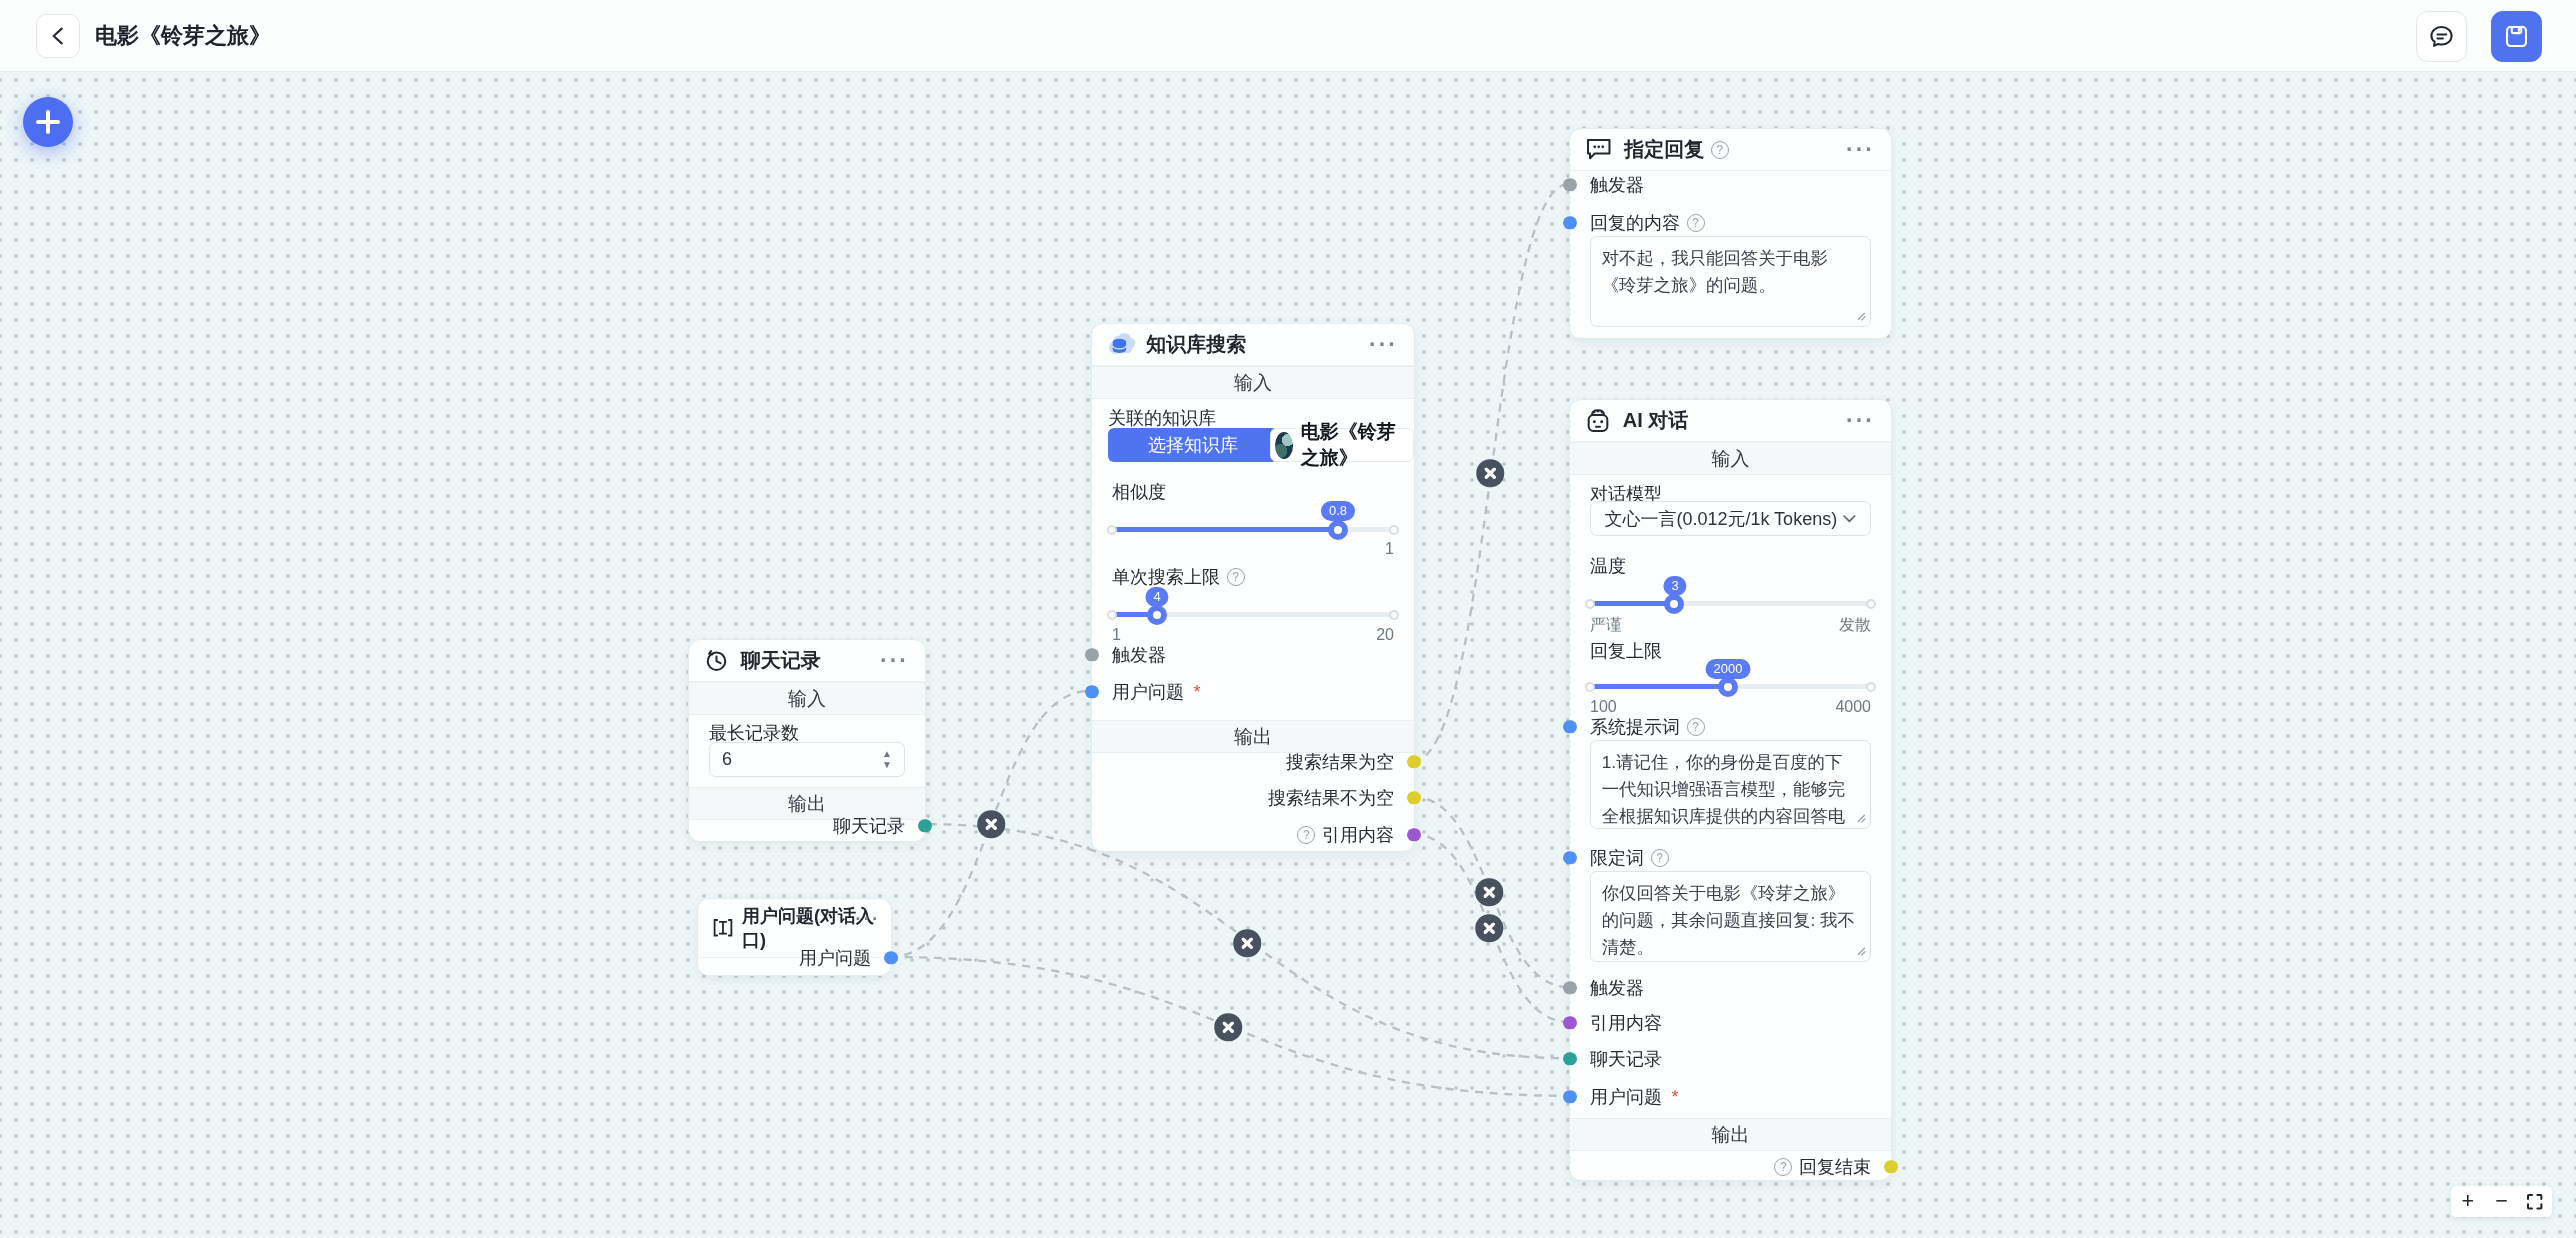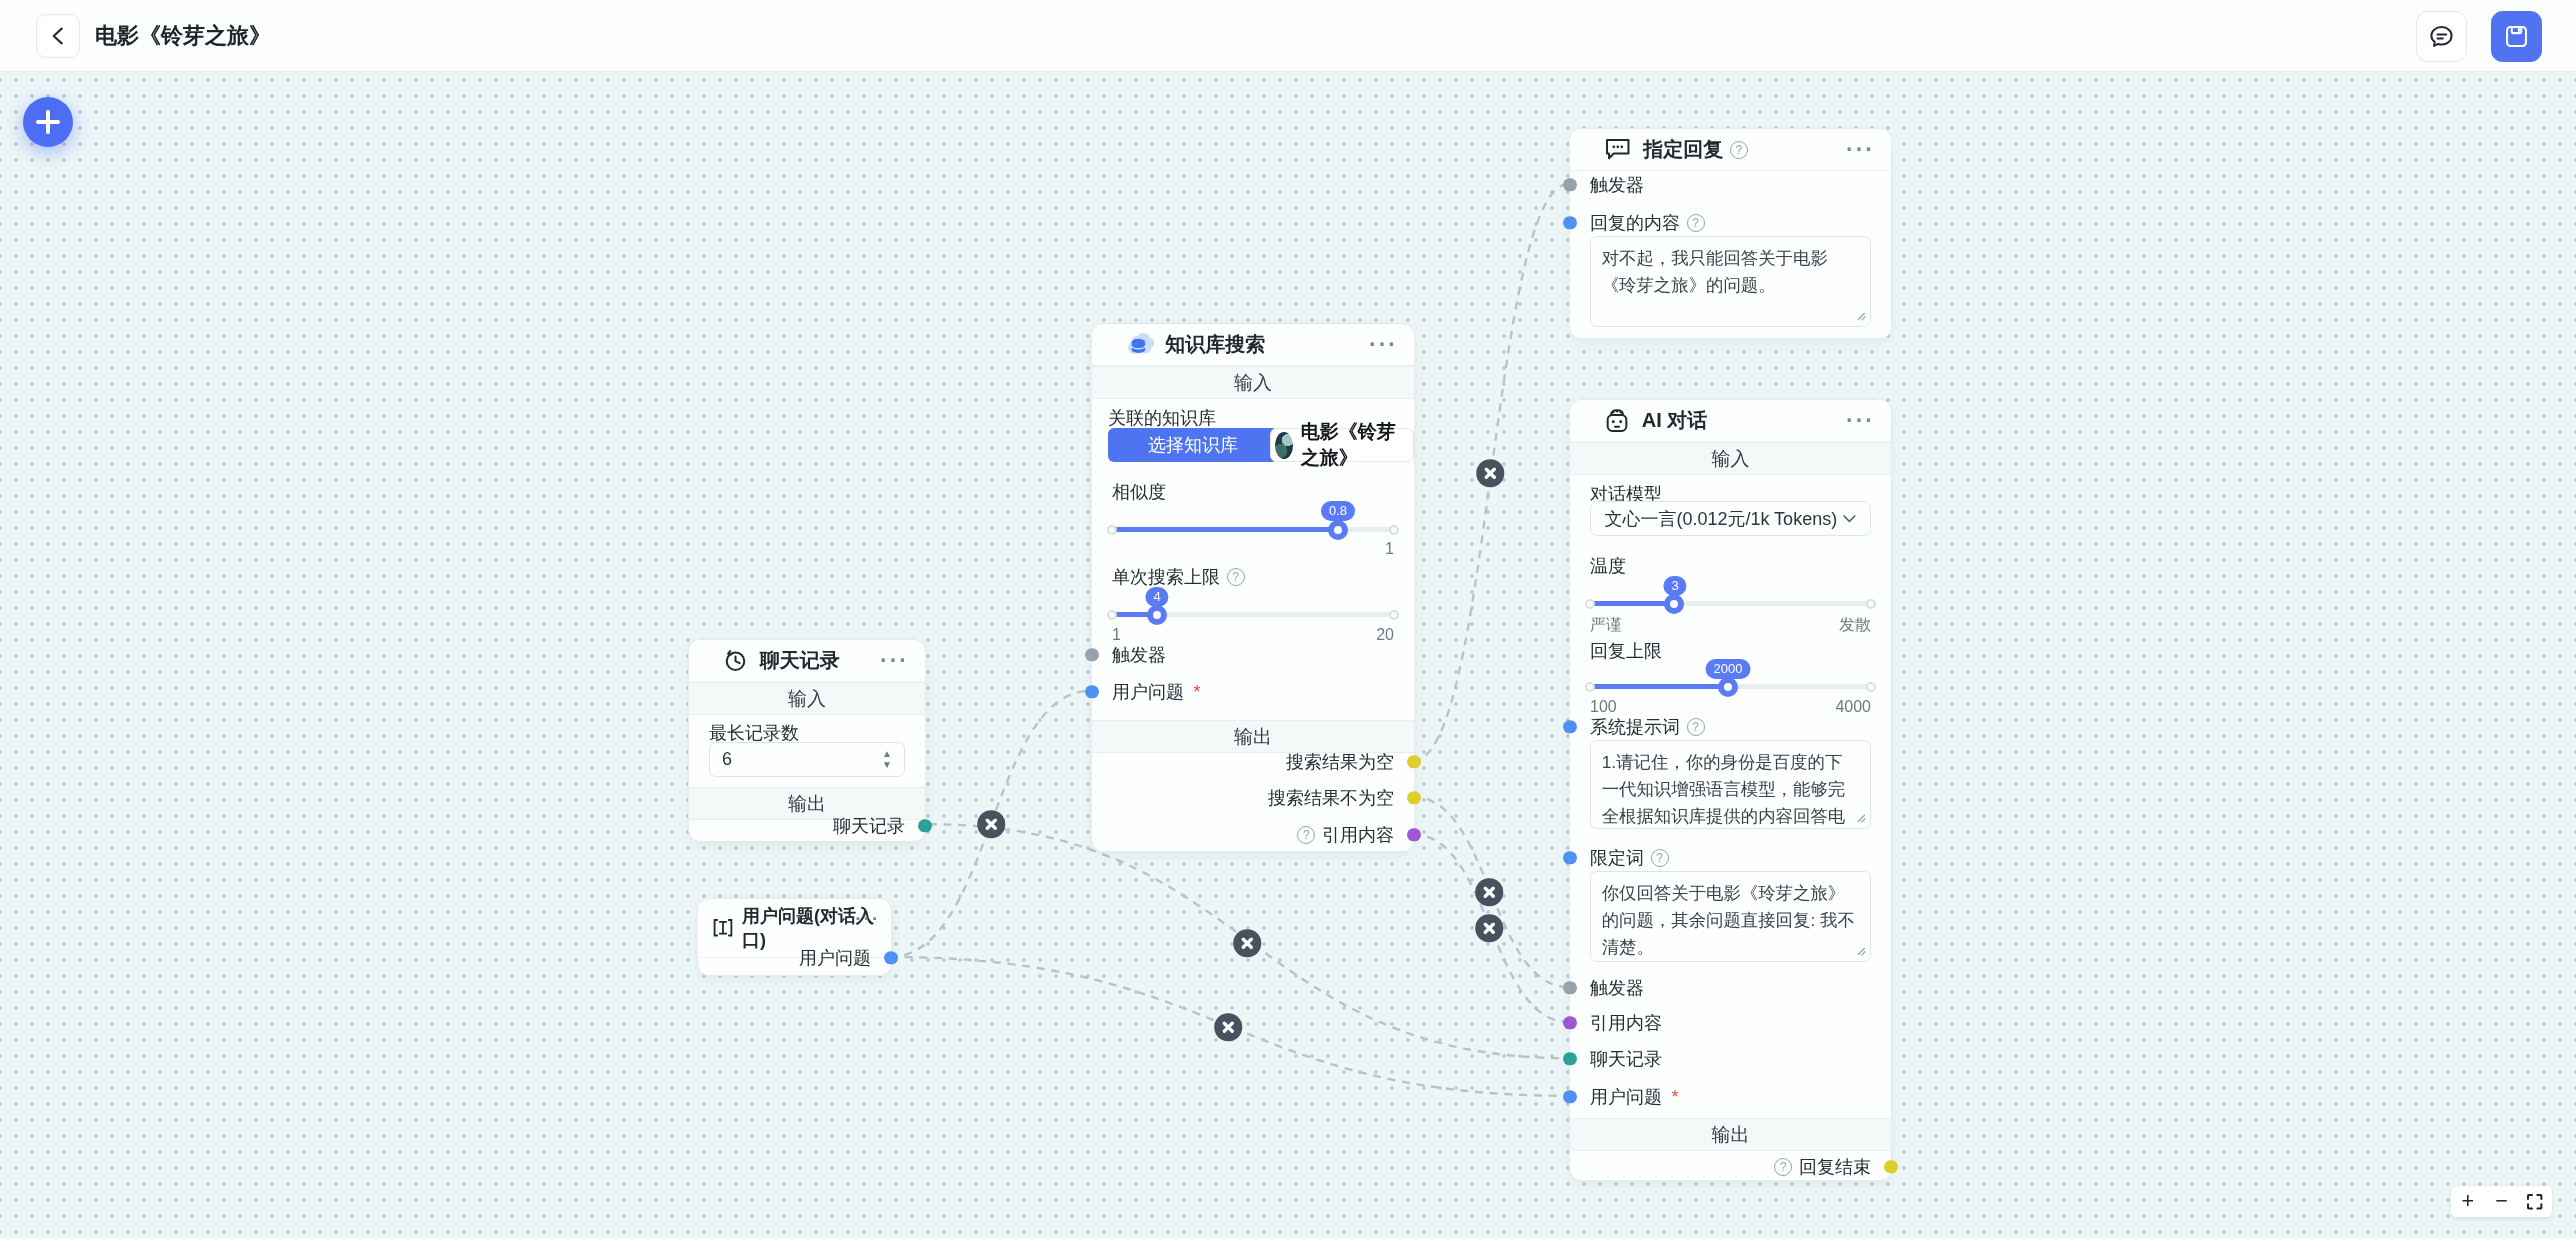--- a/index.html
+++ b/index.html
@@ -26,21 +26,21 @@
            box-shadow:0 1.3px 5.4px rgba(40,60,70,.10);display:flex;align-items:center;z-index:30;}
   .zbtn{flex:1;text-align:center;font-size:21.5px;color:#20252c;cursor:pointer;line-height:31px;display:flex;align-items:center;justify-content:center;}
   
   svg.wires{position:absolute;inset:0;z-index:5;}
   .xbadge{position:absolute;width:27.5px;height:27.5px;border-radius:50%;background:#47525e;z-index:6;
           display:flex;align-items:center;justify-content:center;transform:translate(-50%,-50%);cursor:pointer;}
   
   .node{position:absolute;background:#fcfffe;border:0.7px solid #e6ebeb;border-radius:12px;
         box-shadow:0 4px 12px rgba(60,85,95,.07);z-index:10;}
   .nhead{position:absolute;left:0;top:0;right:0;height:42px;border-bottom:0.7px solid #edf1f1;
-         display:flex;align-items:center;padding-left:33px;box-sizing:border-box;}
+         display:flex;align-items:center;padding-left:14px;box-sizing:border-box;}
   .nhead .ttl{font-size:20px;font-weight:700;color:#23282f;margin-left:10.7px;}
   .menu{position:absolute;right:16px;top:0;height:42px;line-height:40px;font-size:23px;letter-spacing:2px;
         color:#7d868e;font-weight:700;cursor:pointer;}
   .bar{position:absolute;left:0;right:0;height:31px;background:#f5f8f8;border-top:0.7px solid #e9eeee;
        border-bottom:0.7px solid #e9eeee;display:flex;align-items:center;justify-content:center;
        font-size:19px;color:#363c44;}
   .lbl{position:absolute;left:20px;font-size:18px;color:#272c33;display:flex;align-items:center;gap:6.7px;}
   .help{display:inline-flex;width:18px;height:18px;border:1.3px solid #99a2aa;border-radius:50%;
         align-items:center;justify-content:center;font-size:12px;color:#99a2aa;box-sizing:border-box;flex:0 0 auto;}
   .req{color:#e04a35;margin-left:2.7px;}

